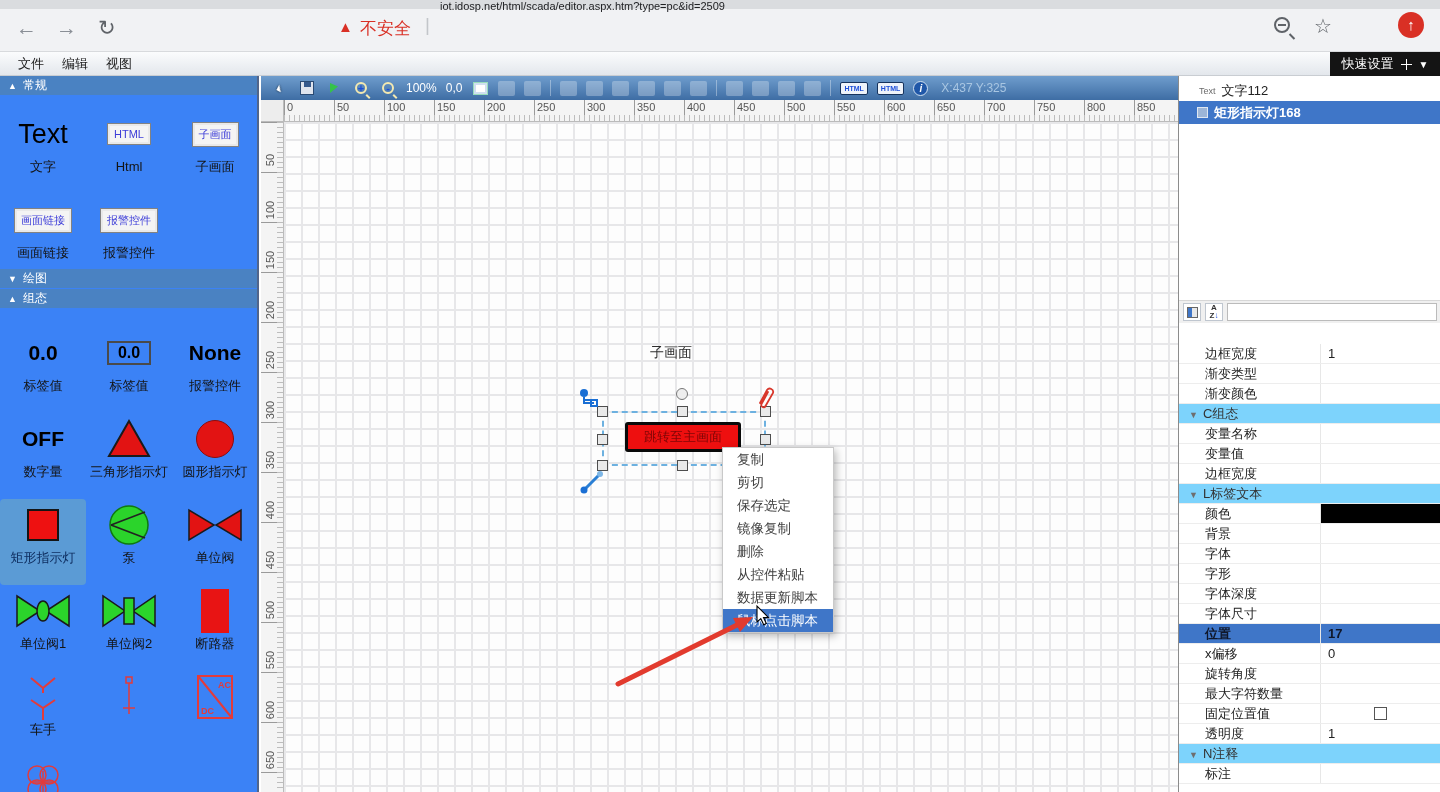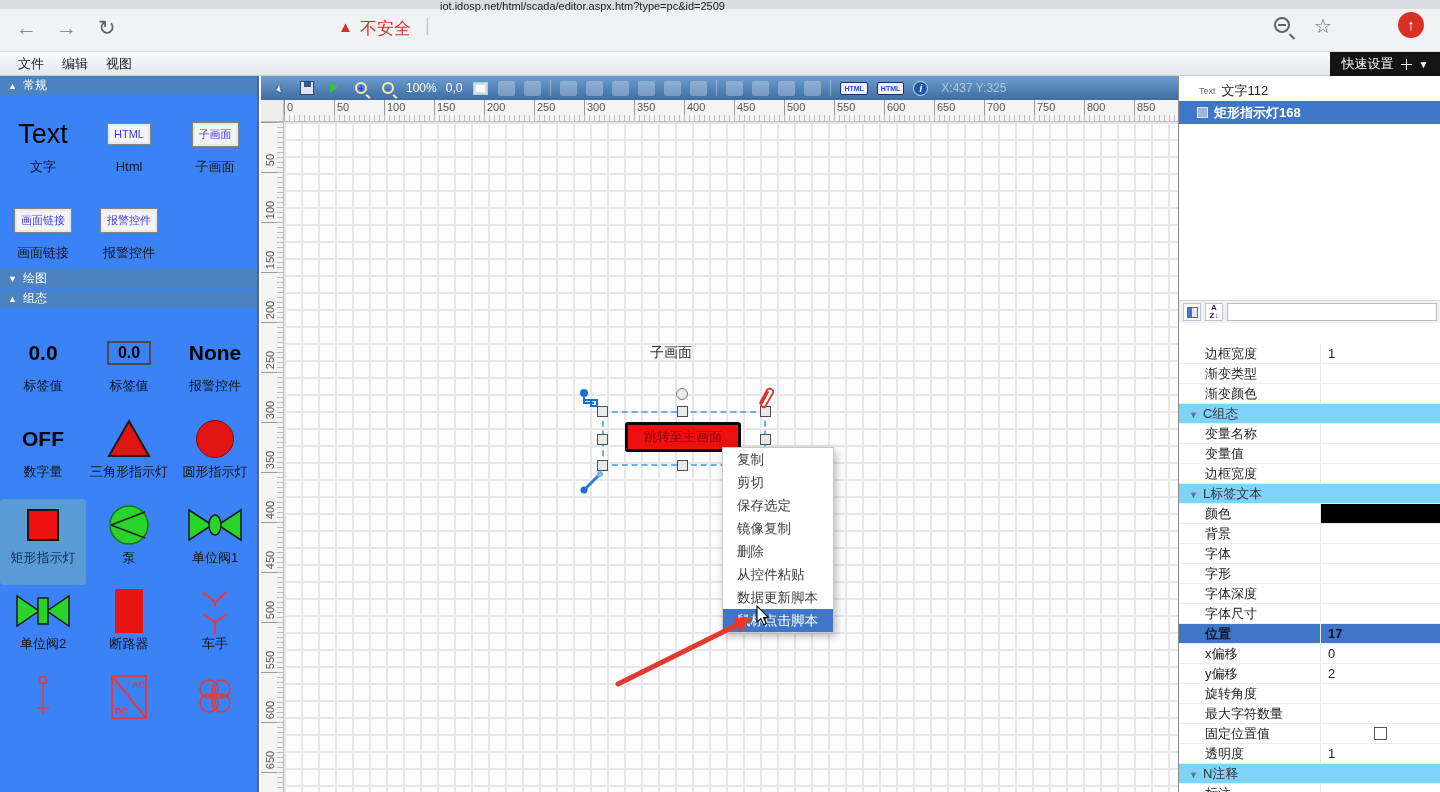--- a/index.html
+++ b/index.html
@@ -231,20 +231,29 @@
       </div>
       <div class="p-item">
         <div class="p-ico">
           <svg width="42" height="42">
             <circle cx="21" cy="21" r="19" fill="#2bd42b" stroke="#0f7a0f" stroke-width="1.5"></circle>
             <line x1="3" y1="21" x2="37" y2="8" stroke="#222" stroke-width="1.6"></line>
             <line x1="3" y1="21" x2="37" y2="34" stroke="#222" stroke-width="1.6"></line>
           </svg>
         </div>
         <div class="p-label">泵</div>
+      </div>
+      <div class="p-item">
+        <div class="p-ico">
+          <svg width="56" height="34">
+            <polygon points="2,2 2,32 27,17" fill="#e21313" stroke="#1a1a1a" stroke-width="1.5"></polygon>
+            <polygon points="54,2 54,32 29,17" fill="#e21313" stroke="#1a1a1a" stroke-width="1.5"></polygon>
+          </svg>
+        </div>
+        <div class="p-label">单位阀</div>
       </div>
       <div class="p-item">
         <div class="p-ico">
           <svg width="56" height="34">
             <polygon points="2,2 2,32 25,17" fill="#2bd42b" stroke="#1a1a1a" stroke-width="1.5"></polygon>
             <polygon points="54,2 54,32 31,17" fill="#2bd42b" stroke="#1a1a1a" stroke-width="1.5"></polygon>
             <ellipse cx="28" cy="17" rx="6" ry="10" fill="#2bd42b" stroke="#1a1a1a" stroke-width="1.5"></ellipse>
           </svg>
         </div>
         <div class="p-label">单位阀1</div>
@@ -509,24 +518,20 @@
       </div>
       <div class="prow sel">
         <div class="pname">位置</div>
         <div class="pval">17</div>
       </div>
       <div class="prow">
         <div class="pname">x偏移</div>
         <div class="pval">0</div>
       </div>
       <div class="prow">
-        <div class="pname">y偏移</div>
-        <div class="pval">2</div>
-      </div>
-      <div class="prow">
         <div class="pname">旋转角度</div>
         <div class="pval"></div>
       </div>
       <div class="prow">
         <div class="pname">最大字符数量</div>
         <div class="pval"></div>
       </div>
       <div class="prow">
         <div class="pname">固定位置值</div>
         <div class="pval">

